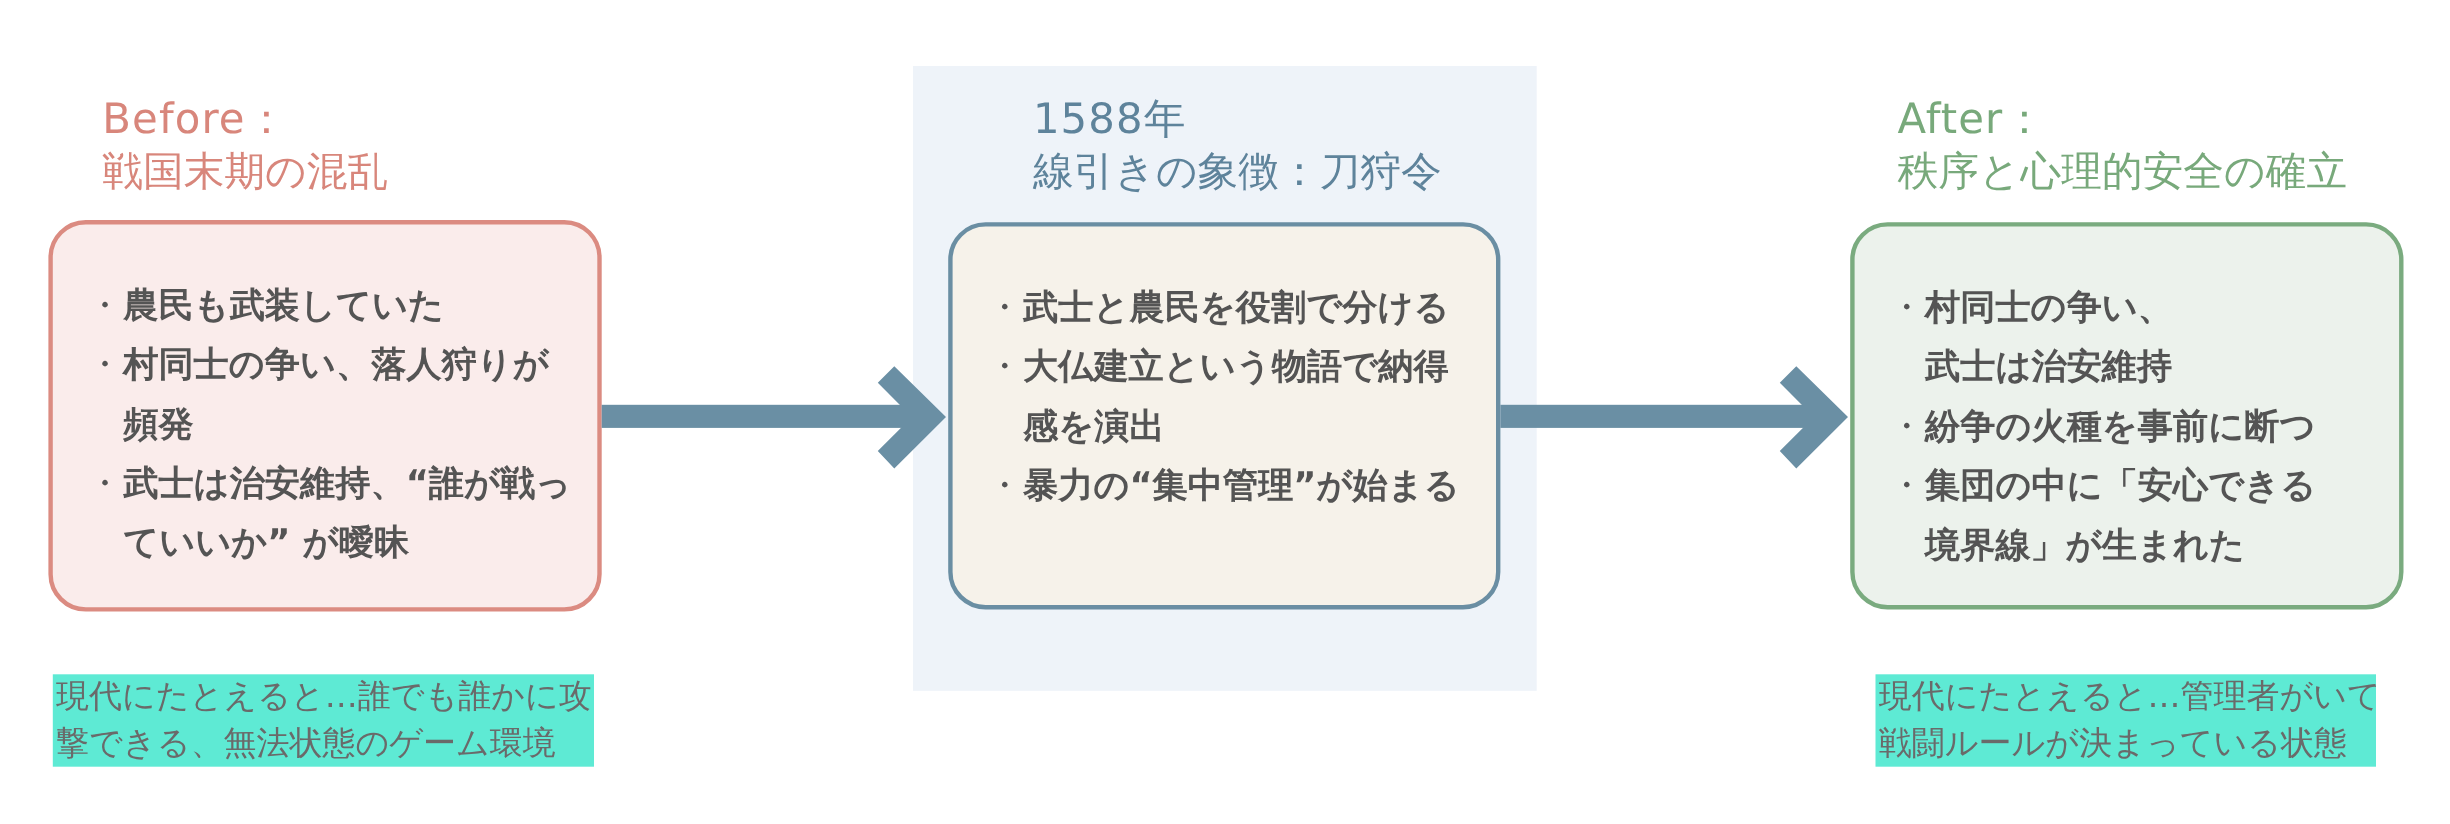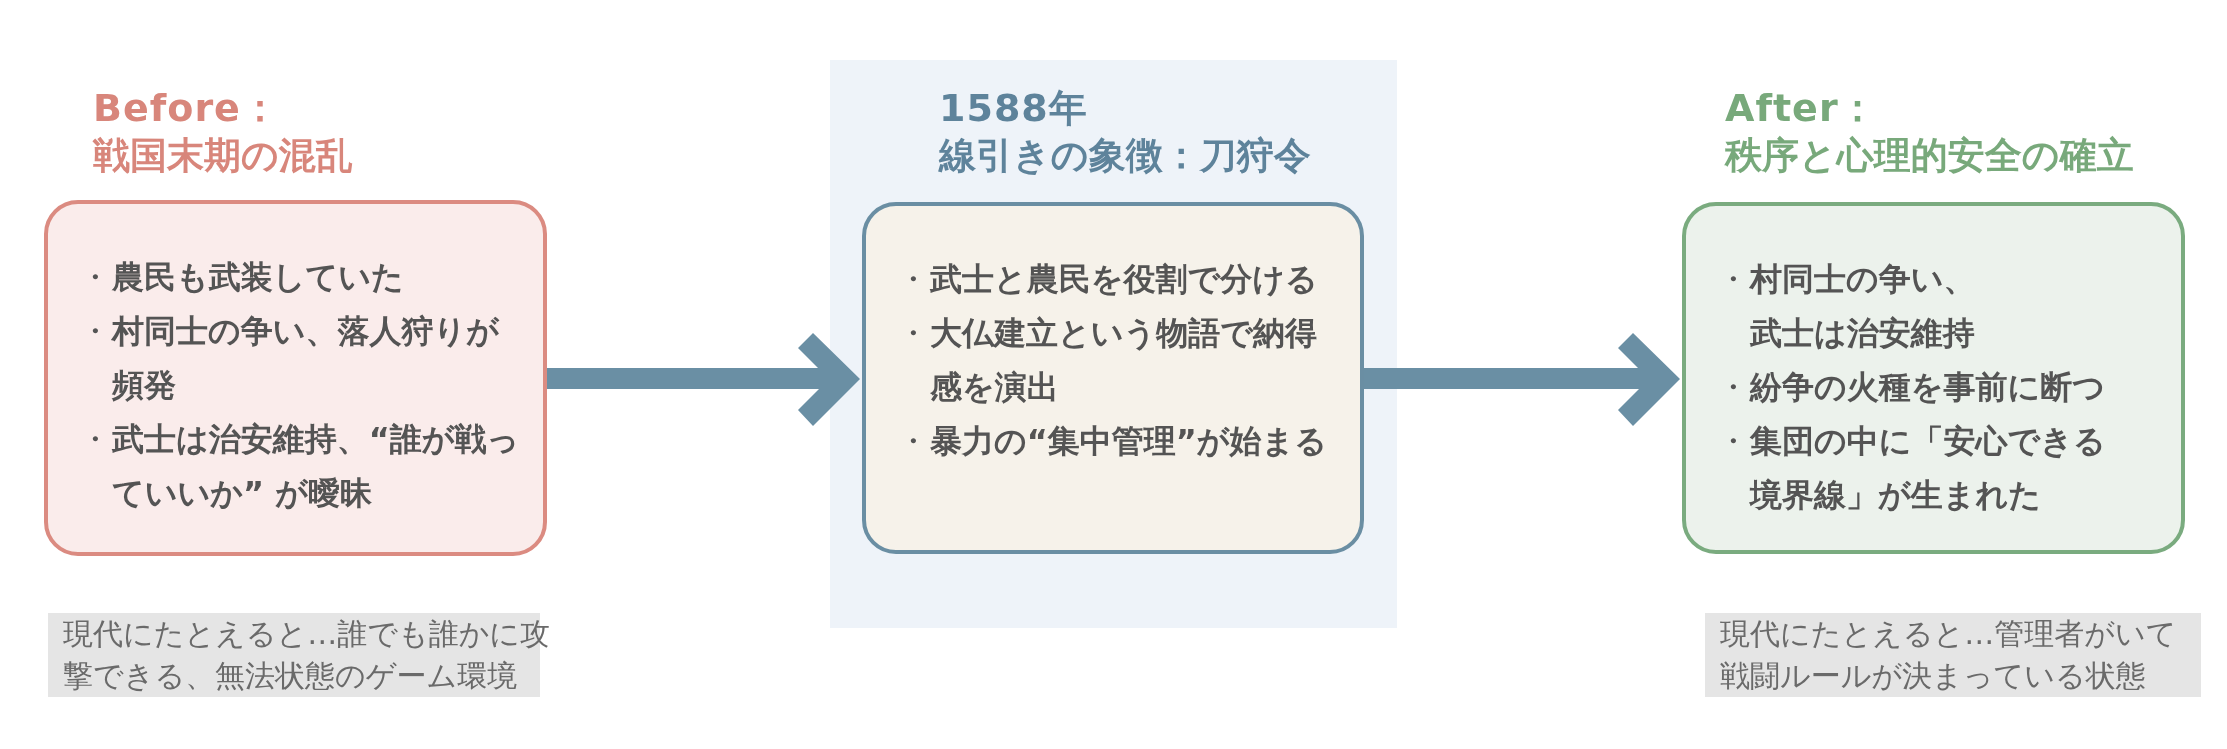--- a/index.html
+++ b/index.html
@@ -7,21 +7,21 @@
       width: 2227px; height: 749px; position: relative; overflow: hidden;
       background: #ffffff;
       font-family: "DejaVu Sans", "Liberation Sans", sans-serif;
     }
     .abs { position: absolute; }
 
     
     .center-panel { left: 830px; top: 60px; width: 567px; height: 568px; background: #eef3f9; }
 
     
-    .title { line-height: 48px; font-weight: bold; white-space: nowrap; }
+    .title { line-height: 48px; font-weight: normal; white-space: nowrap; }
     .title .t1 { display: block; font-size: 38px; letter-spacing: 1px; }
     .title .t2 { display: block; font-size: 37px; }
     .title-before { left: 93px; top: 84px; color: #d8867b; }
     .title-center { left: 908px; top: 84px; color: #5e839b; margin-left: 31px; }
     .title-after  { left: 1725px; top: 84px; color: #78a97b; }
 
     
     .box {
       box-sizing: border-box; border-width: 4px; border-style: solid; border-radius: 34px;
       padding: 46px 0 0 30px;
@@ -31,26 +31,26 @@
     .box-after  { left: 1682px; top: 202px; width: 503px; height: 352px; background: #ecf2ec; border-color: #7aab7f; }
 
     .list { margin: 0; padding: 0; list-style: none; }
     .item { display: flex; align-items: flex-start; font-size: 32px; line-height: 54px; color: #545454; }
     .bullet { display: inline-block; width: 34px; flex: 0 0 34px; text-align: center; }
     .lines { display: block; font-weight: bold; }
     .line { display: block; white-space: nowrap; }
 
     
     .caption {
-      background: #e5e5e5; color: #6a6a6a; font-size: 30px; line-height: 42px;
-      padding-left: 15px; box-sizing: border-box;
+      background: #5eead4; color: #6a6a6a; font-size: 30px; line-height: 42px;
+      padding-left: 3px; box-sizing: border-box;
     }
     .caption .line { display: block; white-space: nowrap; }
     .caption-before { left: 48px; top: 613px; width: 492px; }
-    .caption-after  { left: 1705px; top: 613px; width: 496px; }
+    .caption-after  { left: 1705px; top: 613px; width: 455px; }
 
     .arrows { left: 0; top: 0; width: 2227px; height: 749px; pointer-events: none; }
   </style>
 </head>
 <body>
 
 <div class="abs center-panel"></div>
 
 <div class="abs title title-before">
   <span class="t1">Before：</span>

